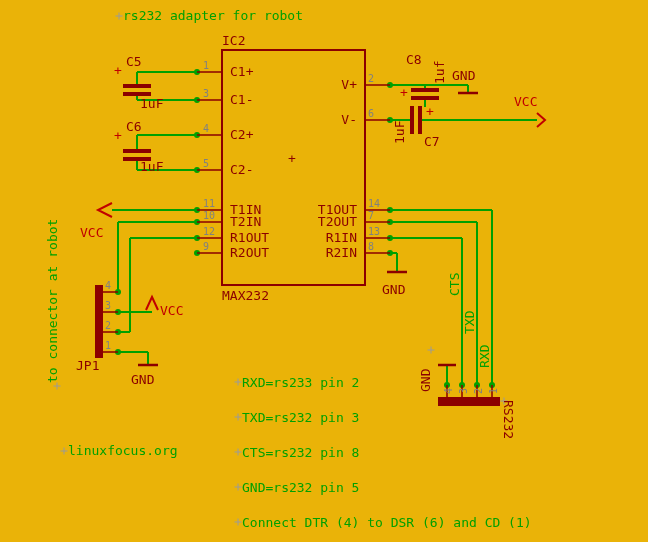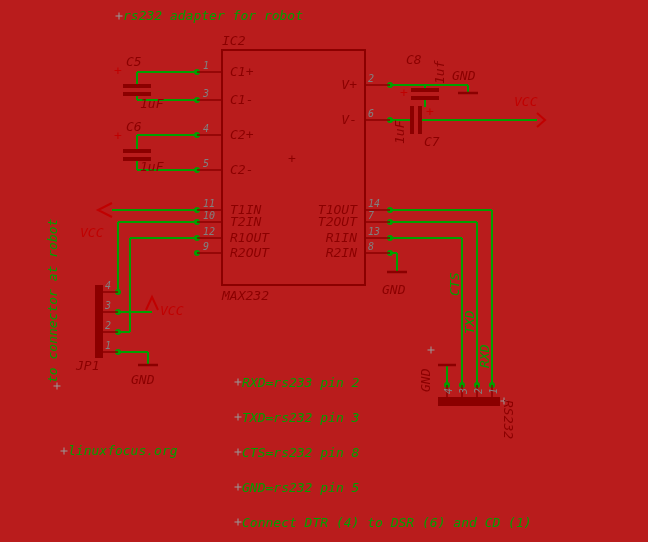--- a/index.html
+++ b/index.html
@@ -1,16 +1,16 @@
 <!DOCTYPE html>
 <html><head>
 <meta charset="utf-8">
 <style>
   html,body{margin:0;padding:0;background:#fff;}
-  #page{width:648px;height:542px;background:#b91c1c;position:relative;overflow:hidden;font-style:italic;}
+  #page{width:648px;height:542px;background:#eab308;position:relative;overflow:hidden;}
   svg{font-family:"DejaVu Sans Mono","Liberation Mono",monospace;}
   text{font-size:13px;}
   .t-green{fill:#00A000;}
   .t-maroon{fill:#8B0000;}
   .t-red{fill:#C00000;}
   .t-num{fill:#808080;font-size:10px;}
   .wire{stroke:#00A000;stroke-width:2;fill:none;}
   .pin{stroke:#8B0000;stroke-width:1.5;fill:none;}
   .gndbar{stroke:#8B0000;stroke-width:2.5;fill:none;}
   .vccarrow{stroke:#C00000;stroke-width:2;fill:none;}

